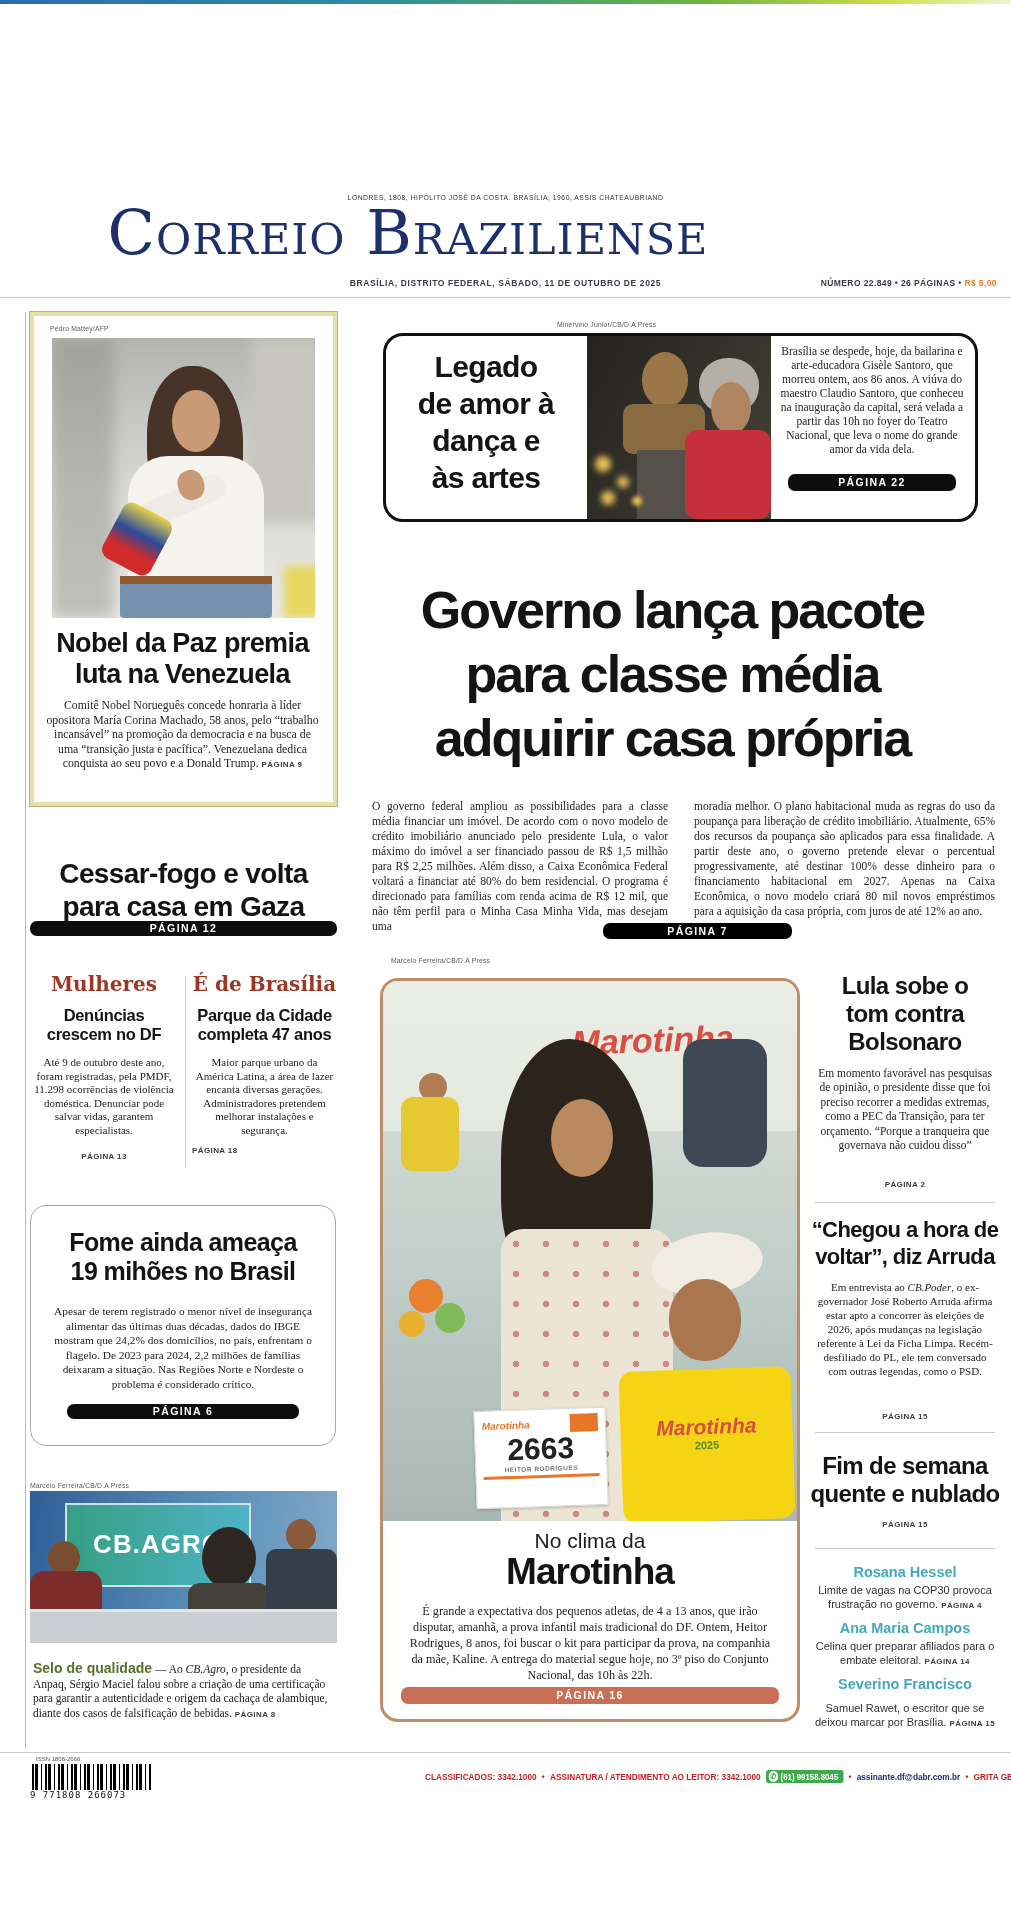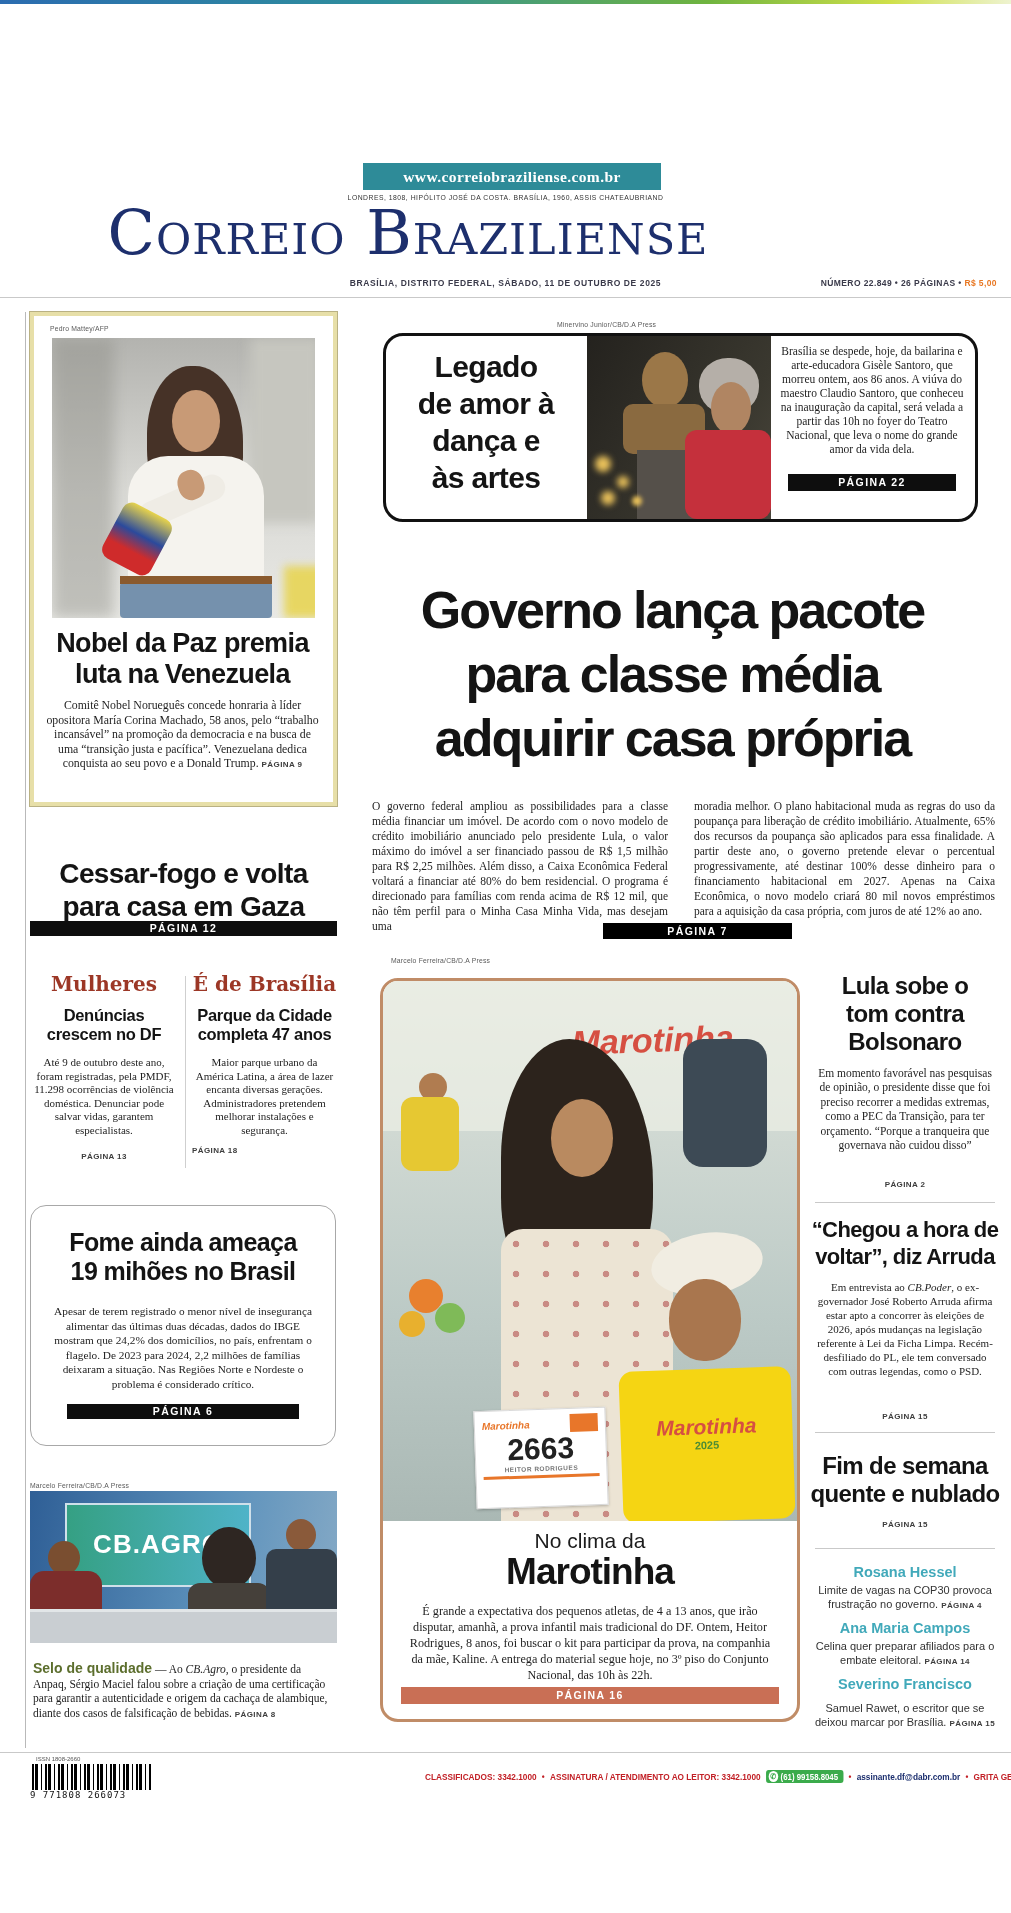--- a/index.html
+++ b/index.html
@@ -3,41 +3,39 @@
 <meta charset="utf-8">
 <style>
   html,body{margin:0;padding:0;background:#f2f2f0;}
   .page{position:relative;width:1011px;height:1913px;background:#fff;margin:0 auto;overflow:hidden;
         font-family:"Liberation Sans",sans-serif;color:#1a1a1a;}
   .abs{position:absolute;}
   .credit{font:6.8px/9px "Liberation Sans",sans-serif;color:#5a5a5a;letter-spacing:.2px;}
   .hl{font-family:"Liberation Sans",sans-serif;font-weight:bold;color:#141414;text-align:center;letter-spacing:-.6px;}
   .serifbody{font-family:"Liberation Serif",serif;color:#1e1e1e;text-align:center;}
   .pagebar{background:#0e0e0e;color:#fff;font:bold 10.5px/15px "Liberation Sans",sans-serif;
-           text-align:center;letter-spacing:1.4px;}
+           text-align:center;letter-spacing:1.4px;border-radius:7px;}
   .pgref{font:bold 8px "Liberation Sans",sans-serif;color:#3d3d3d;letter-spacing:.4px;}
   .kicker{font-family:"DejaVu Serif",serif;font-weight:bold;color:#9c3726;text-align:center;}
   .colname{font:bold 14.5px "Liberation Sans",sans-serif;color:#41a9ba;text-align:center;}
   .coltext{font:11px/13.5px "Liberation Sans",sans-serif;color:#333;text-align:center;}
   .rule-h{background:#c9c9c9;height:1px;}
   .badge{display:inline-flex;align-items:center;gap:3px;background:#3bab4b;color:#fff;
          border-radius:3px;padding:1px 6px 1px 3px;font-weight:bold;}
   .wa-icon{display:inline-block;width:11px;height:11px;border-radius:50%;background:#fff;color:#3bab4b;
            font-size:8px;line-height:11px;text-align:center;}
   .shape{position:absolute;}
 </style>
 </head>
 <body>
 
 <div class="page">
 
   <div class="abs" style="left:0;top:162;width:1011px;height:4px;
               background:linear-gradient(90deg,#2b6cb0 0%,#2e8f9c 38%,#6fb43f 70%,#cfe04a 88%,#eef3d0 100%);"></div>
-  <div class="abs" style="left:363;top:163px;left:363px;width:298px;height:27px;background:#2e8b98;
-              font:bold 15.5px/27px 'Liberation Serif',serif;color:#fff;text-align:center;letter-spacing:.4px;">www.correiobraziliense.com.br</div>
   <div class="abs" style="left:0;top:194px;width:1011px;text-align:center;font:6.8px 'Liberation Sans',sans-serif;
               color:#333;letter-spacing:.5px;">LONDRES, 1808, HIPÓLITO JOSÉ DA COSTA. BRASÍLIA, 1960, ASSIS CHATEAUBRIAND</div>
   <div class="abs" style="left:0;top:198px;width:816px;text-align:center;font-family:'DejaVu Serif',serif;
               font-weight:normal;font-variant:small-caps;font-size:62px;line-height:70px;color:#1d2f6d;letter-spacing:1px;">Correio Braziliense</div>
   <div class="abs" style="left:0;top:278px;width:1011px;text-align:center;font:bold 8.5px 'Liberation Sans',sans-serif;
               color:#3a3a4a;letter-spacing:.6px;">
     <span>BRASÍLIA, DISTRITO FEDERAL, SÁBADO, 11 DE OUTUBRO DE 2025</span>
   </div>
   <div class="abs" style="right:14px;top:278px;font:bold 8.5px 'Liberation Sans',sans-serif;color:#3a3a4a;letter-spacing:.4px;">
     <span>NÚMERO 22.849 • 26 PÁGINAS • </span><span style="color:#e87722;">R$ 5,00</span>

